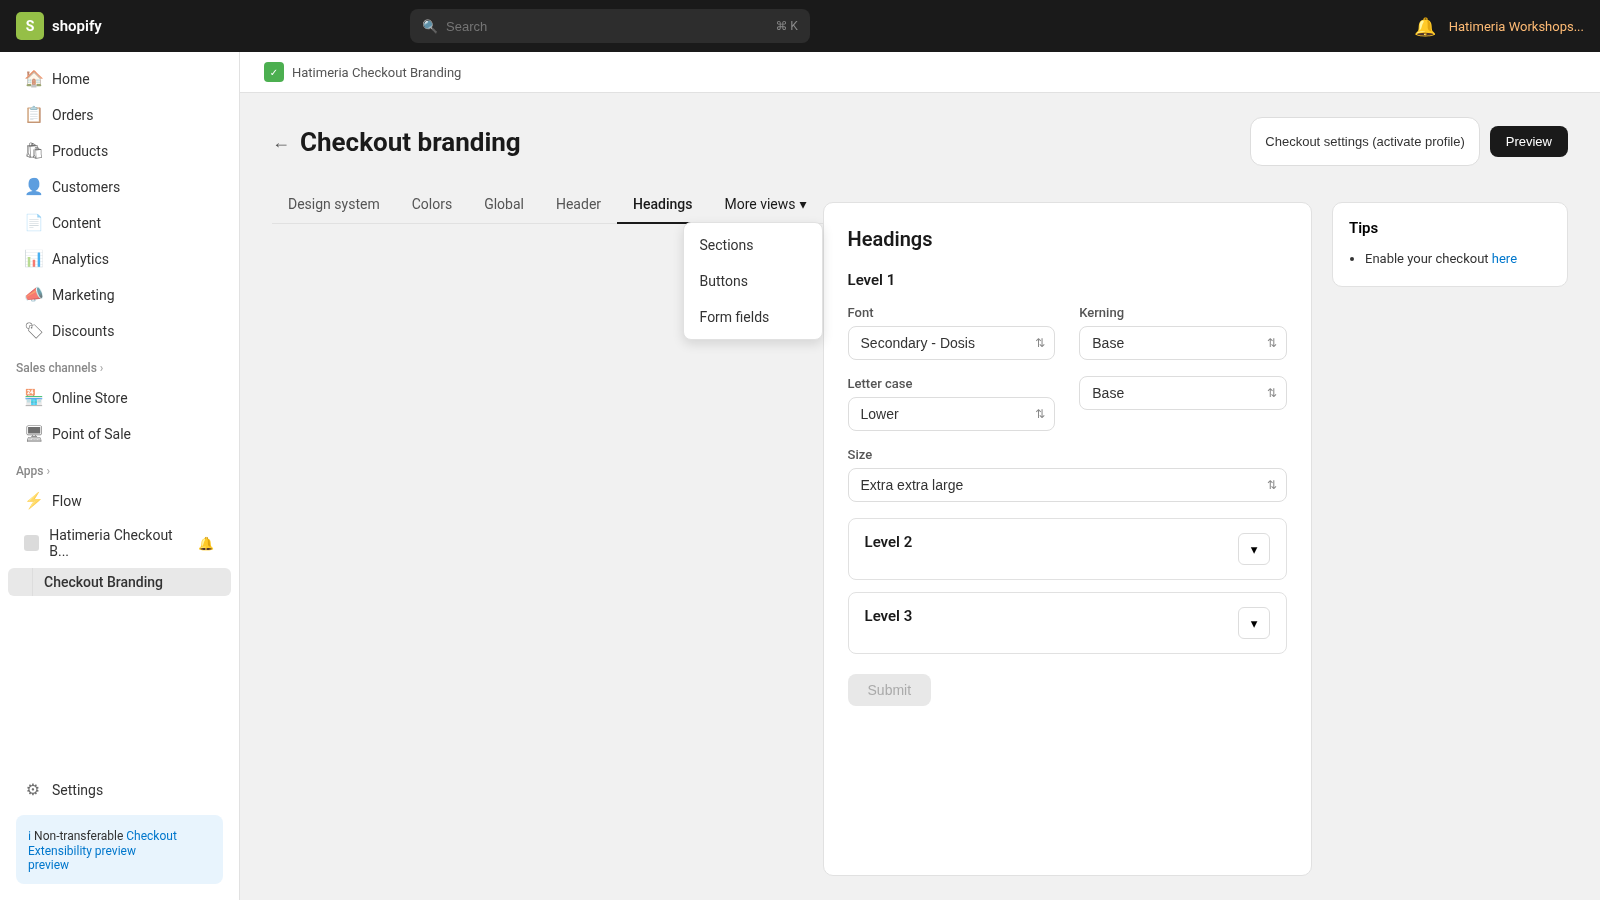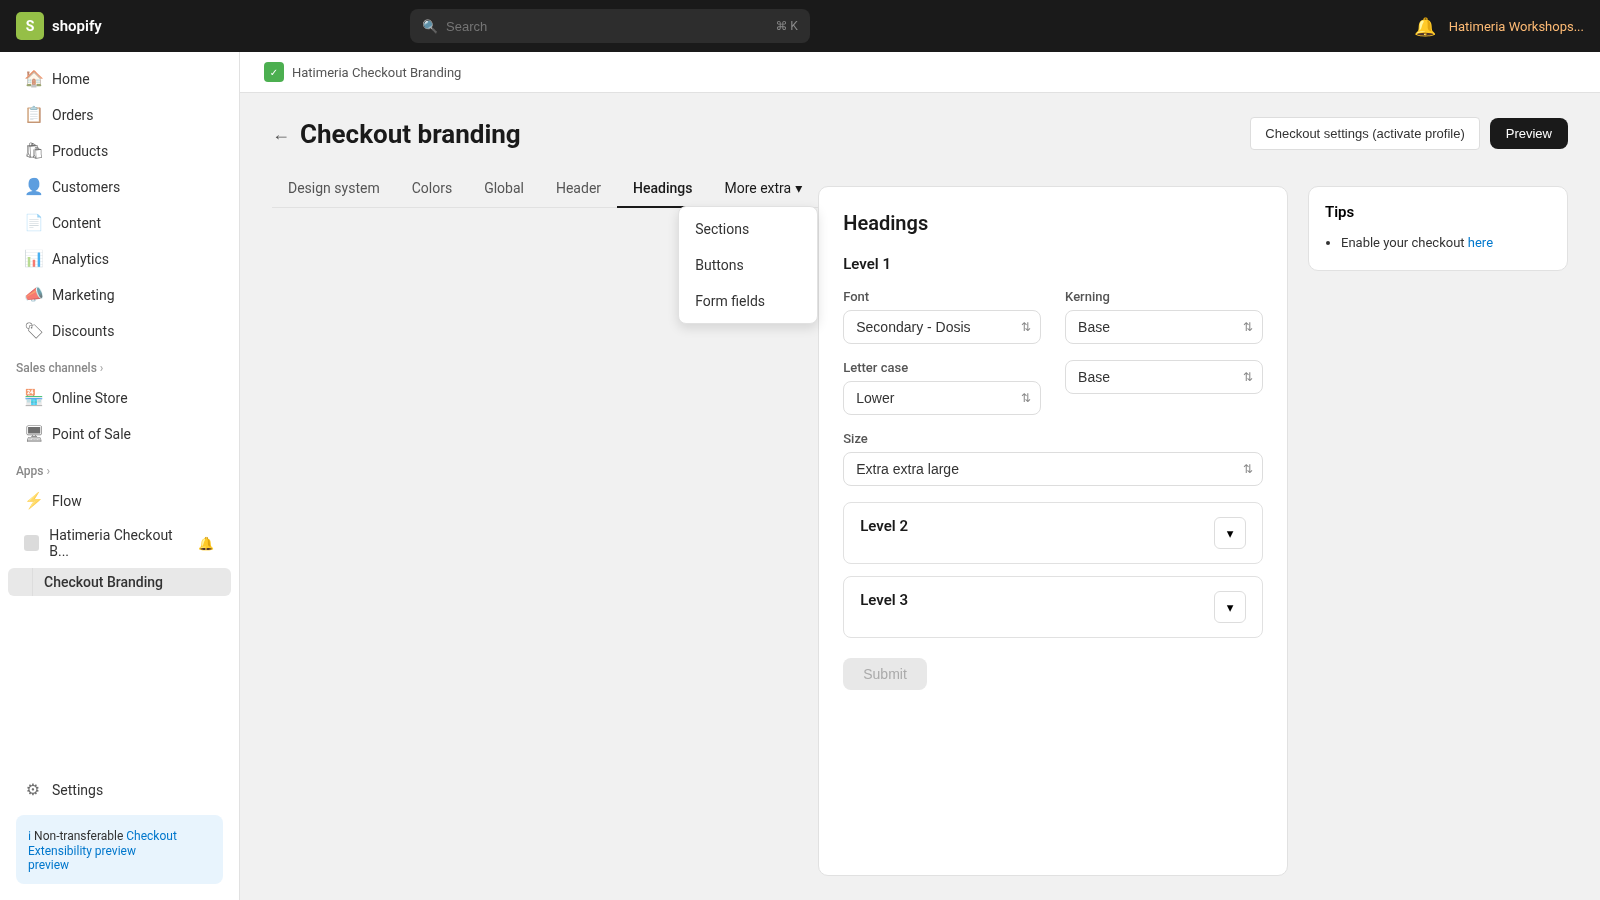--- a/index.html
+++ b/index.html
@@ -75,21 +75,21 @@
     
     .page-area { flex: 1; padding: 24px 32px; overflow-y: auto; display: flex; flex-direction: column; gap: 0; }
 
     
     .page-header { display: flex; align-items: center; justify-content: space-between; margin-bottom: 20px; }
     .page-title-row { display: flex; align-items: center; gap: 10px; }
     .back-arrow { color: #555; font-size: 18px; cursor: pointer; }
     .page-title { font-size: 26px; font-weight: 700; color: #1a1a1a; }
     .header-actions { display: flex; align-items: center; gap: 10px; }
     .btn-secondary {
-      background: white; border: 1px solid #ddd; border-radius: 4px; padding: 8px 14px; font-size: 13px; cursor: pointer; color: #333;
+      background: white; border: 1px solid #ddd; border-radius: 12px; padding: 16px 14px; font-size: 13px; cursor: pointer; color: #333;
     }
     .btn-primary {
       background: #1a1a1a; color: white; border: none; border-radius: 8px; padding: 8px 16px; font-size: 13px; cursor: pointer; font-weight: 500;
     }
 
     
     .tab-bar { display: flex; align-items: center; gap: 0; border-bottom: 1px solid #e1e1e1; margin-bottom: 0; position: relative; }
     .tab {
       padding: 10px 16px; font-size: 14px; color: #555; cursor: pointer; border-bottom: 2px solid transparent; margin-bottom: -1px;
     }
@@ -139,21 +139,21 @@
     .collapse-btn {
       width: 32px; height: 32px; border: 1px solid #ddd; border-radius: 6px; display: flex; align-items: center; justify-content: center; cursor: pointer; background: white;
     }
 
     .submit-btn {
       background: #e8e8e8; color: #aaa; border: none; border-radius: 8px; padding: 8px 20px; font-size: 14px; cursor: not-allowed; margin-top: 8px;
     }
 
     
     .tips-panel {
-      width: 260px; background: white; border-radius: 10px; border: 1px solid #e1e1e1; padding: 16px; flex-shrink: 0; align-self: flex-start; margin-top: 0;
+      width: 236px; background: white; border-radius: 10px; border: 1px solid #e1e1e1; padding: 16px; flex-shrink: 0; align-self: flex-start; margin-top: 0;
     }
     .tips-title { font-size: 15px; font-weight: 600; margin-bottom: 12px; }
     .tips-list { list-style: disc; padding-left: 16px; font-size: 13px; color: #333; line-height: 1.6; }
     .tips-list a { color: #0077cc; text-decoration: none; }
 
     
     .tabs-with-content { display: flex; flex-direction: row; flex: 1; }
     .tab-bar-wrapper { position: relative; }
   </style>
 </head>
@@ -283,21 +283,21 @@
 
       <div class="tabs-with-content">
         <div class="tab-bar-wrapper">
           <div class="tab-bar">
             <div class="tab">Design system</div>
             <div class="tab">Colors</div>
             <div class="tab">Global</div>
             <div class="tab">Header</div>
             <div class="tab active">Headings</div>
             <div class="tab-more open" id="more-views-tab">
-              <span>More extra</span>
+              <span>More views</span>
               <span>▾</span>
               <div class="dropdown-menu">
                 <div class="dropdown-item">Sections</div>
                 <div class="dropdown-item">Buttons</div>
                 <div class="dropdown-item">Form fields</div>
               </div>
             </div>
           </div>
         </div>
 

